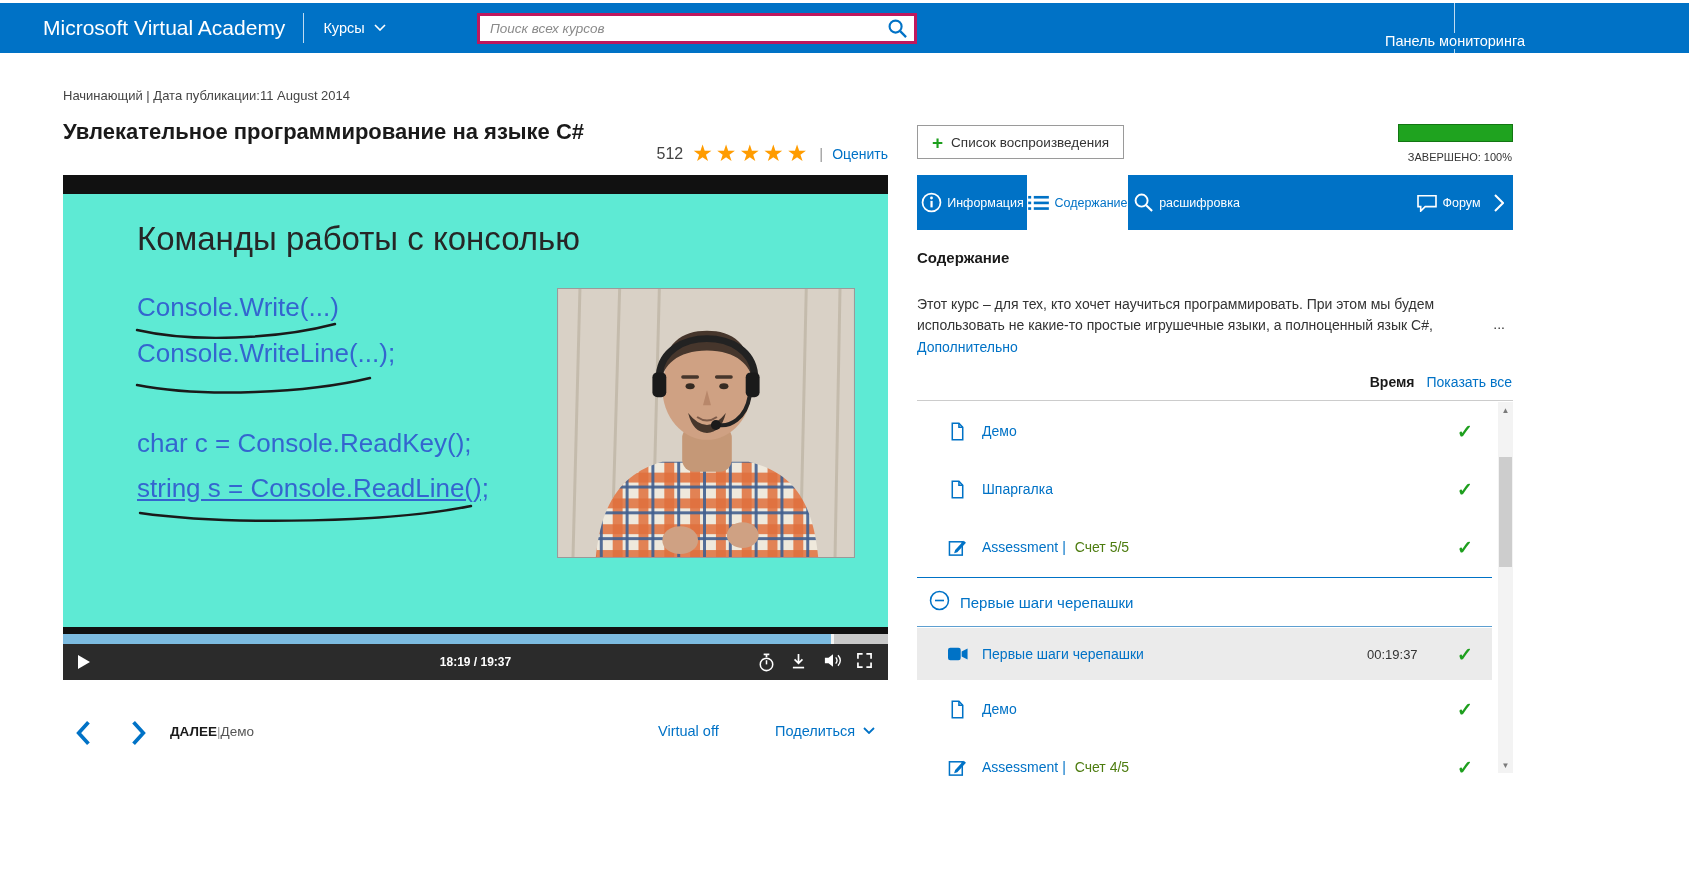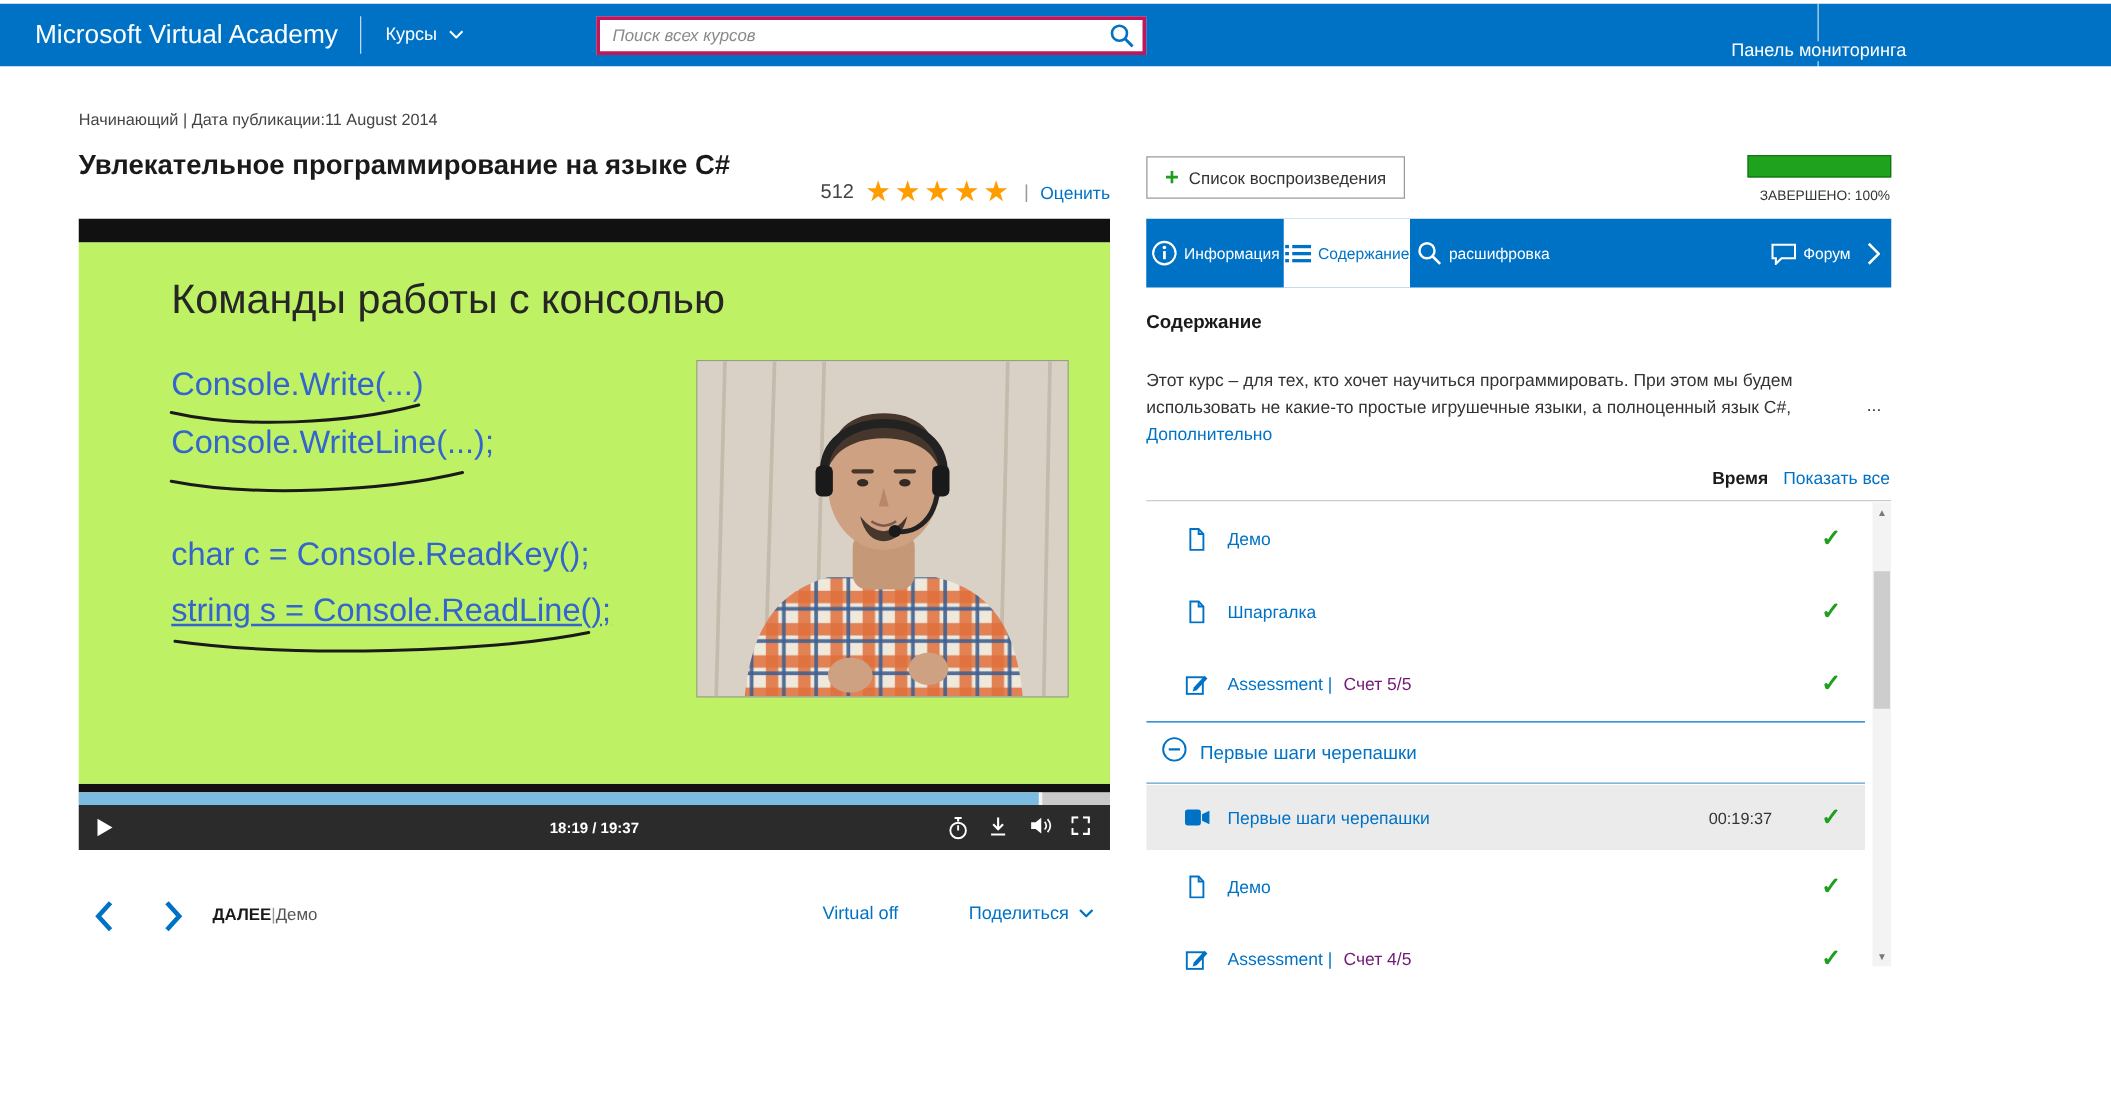--- a/index.html
+++ b/index.html
@@ -4,21 +4,21 @@
 <title>Microsoft Virtual Academy</title>
 <style>
   * { margin:0; padding:0; box-sizing:border-box; }
   body { background:#fff; }
   .screen { position:relative; width:1689px; height:889px; background:#fff; overflow:hidden;
             font-family:"Liberation Sans", sans-serif; color:#333; }
 
   
   .topbar { position:absolute; left:0; top:3px; width:100%; height:50px; background:#0072C6;
             color:#fff; display:flex; align-items:center; }
-  .brand { font-size:21px; margin-left:28px; white-space:nowrap; cursor:pointer; }
+  .brand { font-size:21px; margin-left:43px; white-space:nowrap; cursor:pointer; }
   .vdiv { width:1px; height:30px; background:rgba(255,255,255,.75); flex:0 0 auto; }
   .vdiv.after-brand { margin-left:18px; }
   .menu-item { display:flex; align-items:center; gap:9px; font-size:14.5px; padding:0 19px;
                height:100%; cursor:pointer; white-space:nowrap; }
   .chev { display:inline-flex; width:12px; height:8px; }
   .searchbox { position:absolute; left:477px; top:10px; width:440px; height:31px; background:#fff; }
   .searchbox input { width:100%; height:100%; border:3px solid #be185d; padding:0 42px 0 10px;
                      font-size:13.5px; font-style:italic; color:#333; font-family:inherit; outline:none; }
   .searchbox input::placeholder { color:#8a8a8a; font-style:italic; }
   .searchbtn { position:absolute; right:9px; top:5px; width:21px; height:21px; cursor:pointer; }
@@ -31,21 +31,21 @@
   .rating-row { position:absolute; top:72px; right:0; display:flex; align-items:center; gap:9px; }
   .rating-count { font-size:16px; color:#444; }
   .stars { font-size:23px; letter-spacing:3px; color:#FF9C00; line-height:1; }
   .rate-div { color:#999; font-size:15px; }
   .rate-link { font-size:14px; color:#0072C6; cursor:pointer; }
 
   
   .player { position:absolute; top:105px; left:0; width:825px; }
   .strip { background:#111; width:825px; height:19px; }
   .strip.bottom { height:7px; }
-  .slide { position:relative; width:825px; height:433px; background:#bef264; overflow:hidden; cursor:pointer; }
+  .slide { position:relative; width:825px; height:433px; background:#5eead4; overflow:hidden; cursor:pointer; }
   .slide-title { position:absolute; left:74px; top:26px; font-size:33px; color:#262626; }
   .code { position:absolute; left:74px; color:#3465CF; font-size:26px; white-space:nowrap; }
   .code.l1 { top:98px; } .code.l2 { top:144px; } .code.l3 { top:234px; } .code.l4 { top:279px;text-decoration:underline; }
   .ink { position:absolute; left:0; top:0; width:825px; height:433px; pointer-events:none; }
   .webcam { position:absolute; left:494px; top:94px; width:298px; height:270px; border:1px solid #9a9a9a; }
   .progress { position:relative; width:825px; height:10px; background:#c9c9c9; cursor:pointer; }
   .progress-fill { height:100%; background:#7cbbe0; position:relative; }
   .progress-fill::after { content:""; position:absolute; right:0; top:0; width:3px; height:100%; background:#f4f4f4; }
   .controls { width:825px; height:36px; background:#2b2b2b; position:relative; display:flex; align-items:center; }
   .ctrl { width:18px; height:18px; cursor:pointer; flex:0 0 auto; }
@@ -93,21 +93,21 @@
   .more-link { position:absolute; top:339px; left:0; font-size:14px; color:#0072C6; cursor:pointer; }
   .timerow { position:absolute; top:374px; right:1px; display:flex; gap:12px; align-items:center; font-size:14px; }
   .time-header { font-weight:700; color:#1a1a1a; }
   .show-all { color:#0072C6; cursor:pointer; }
 
   .list { position:absolute; top:400px; left:0; width:596px; height:380px; border-top:1px solid #ccc; overflow:hidden; }
   .lrow { position:absolute; left:0; width:575px; height:58px; display:flex; align-items:center;
           padding-left:31px; cursor:pointer; }
   .lrow .licon { width:20px; height:20px; flex:0 0 auto; display:flex; align-items:center; }
   .lrow .label { margin-left:14px; font-size:14px; color:#0072C6; }
-  .lrow .score { margin-left:9px; font-size:14px; color:#701a75; }
+  .lrow .score { margin-left:9px; font-size:14px; color:#4d7c0f; }
   .check { position:absolute; left:540px; color:#1E9F1E; font-size:19px; font-weight:700; }
   .rtime { position:absolute; left:450px; font-size:13px; color:#333; }
   .r1 { top:1px; } .r2 { top:59px; } .r3 { top:117px; }
   .section-row { position:absolute; top:176px; left:0; width:575px; height:50px; display:flex;
                  align-items:center; padding-left:12px; border-top:1px solid #0072C6;
                  border-bottom:1px solid #5e9fd0; cursor:pointer; }
   .section-row .label { margin-left:10px; font-size:15px; color:#0072C6; }
   .lrow.active { top:227px; height:52px; background:#ebebeb; }
   .r4 { top:279px; } .r5 { top:337px; }
 

